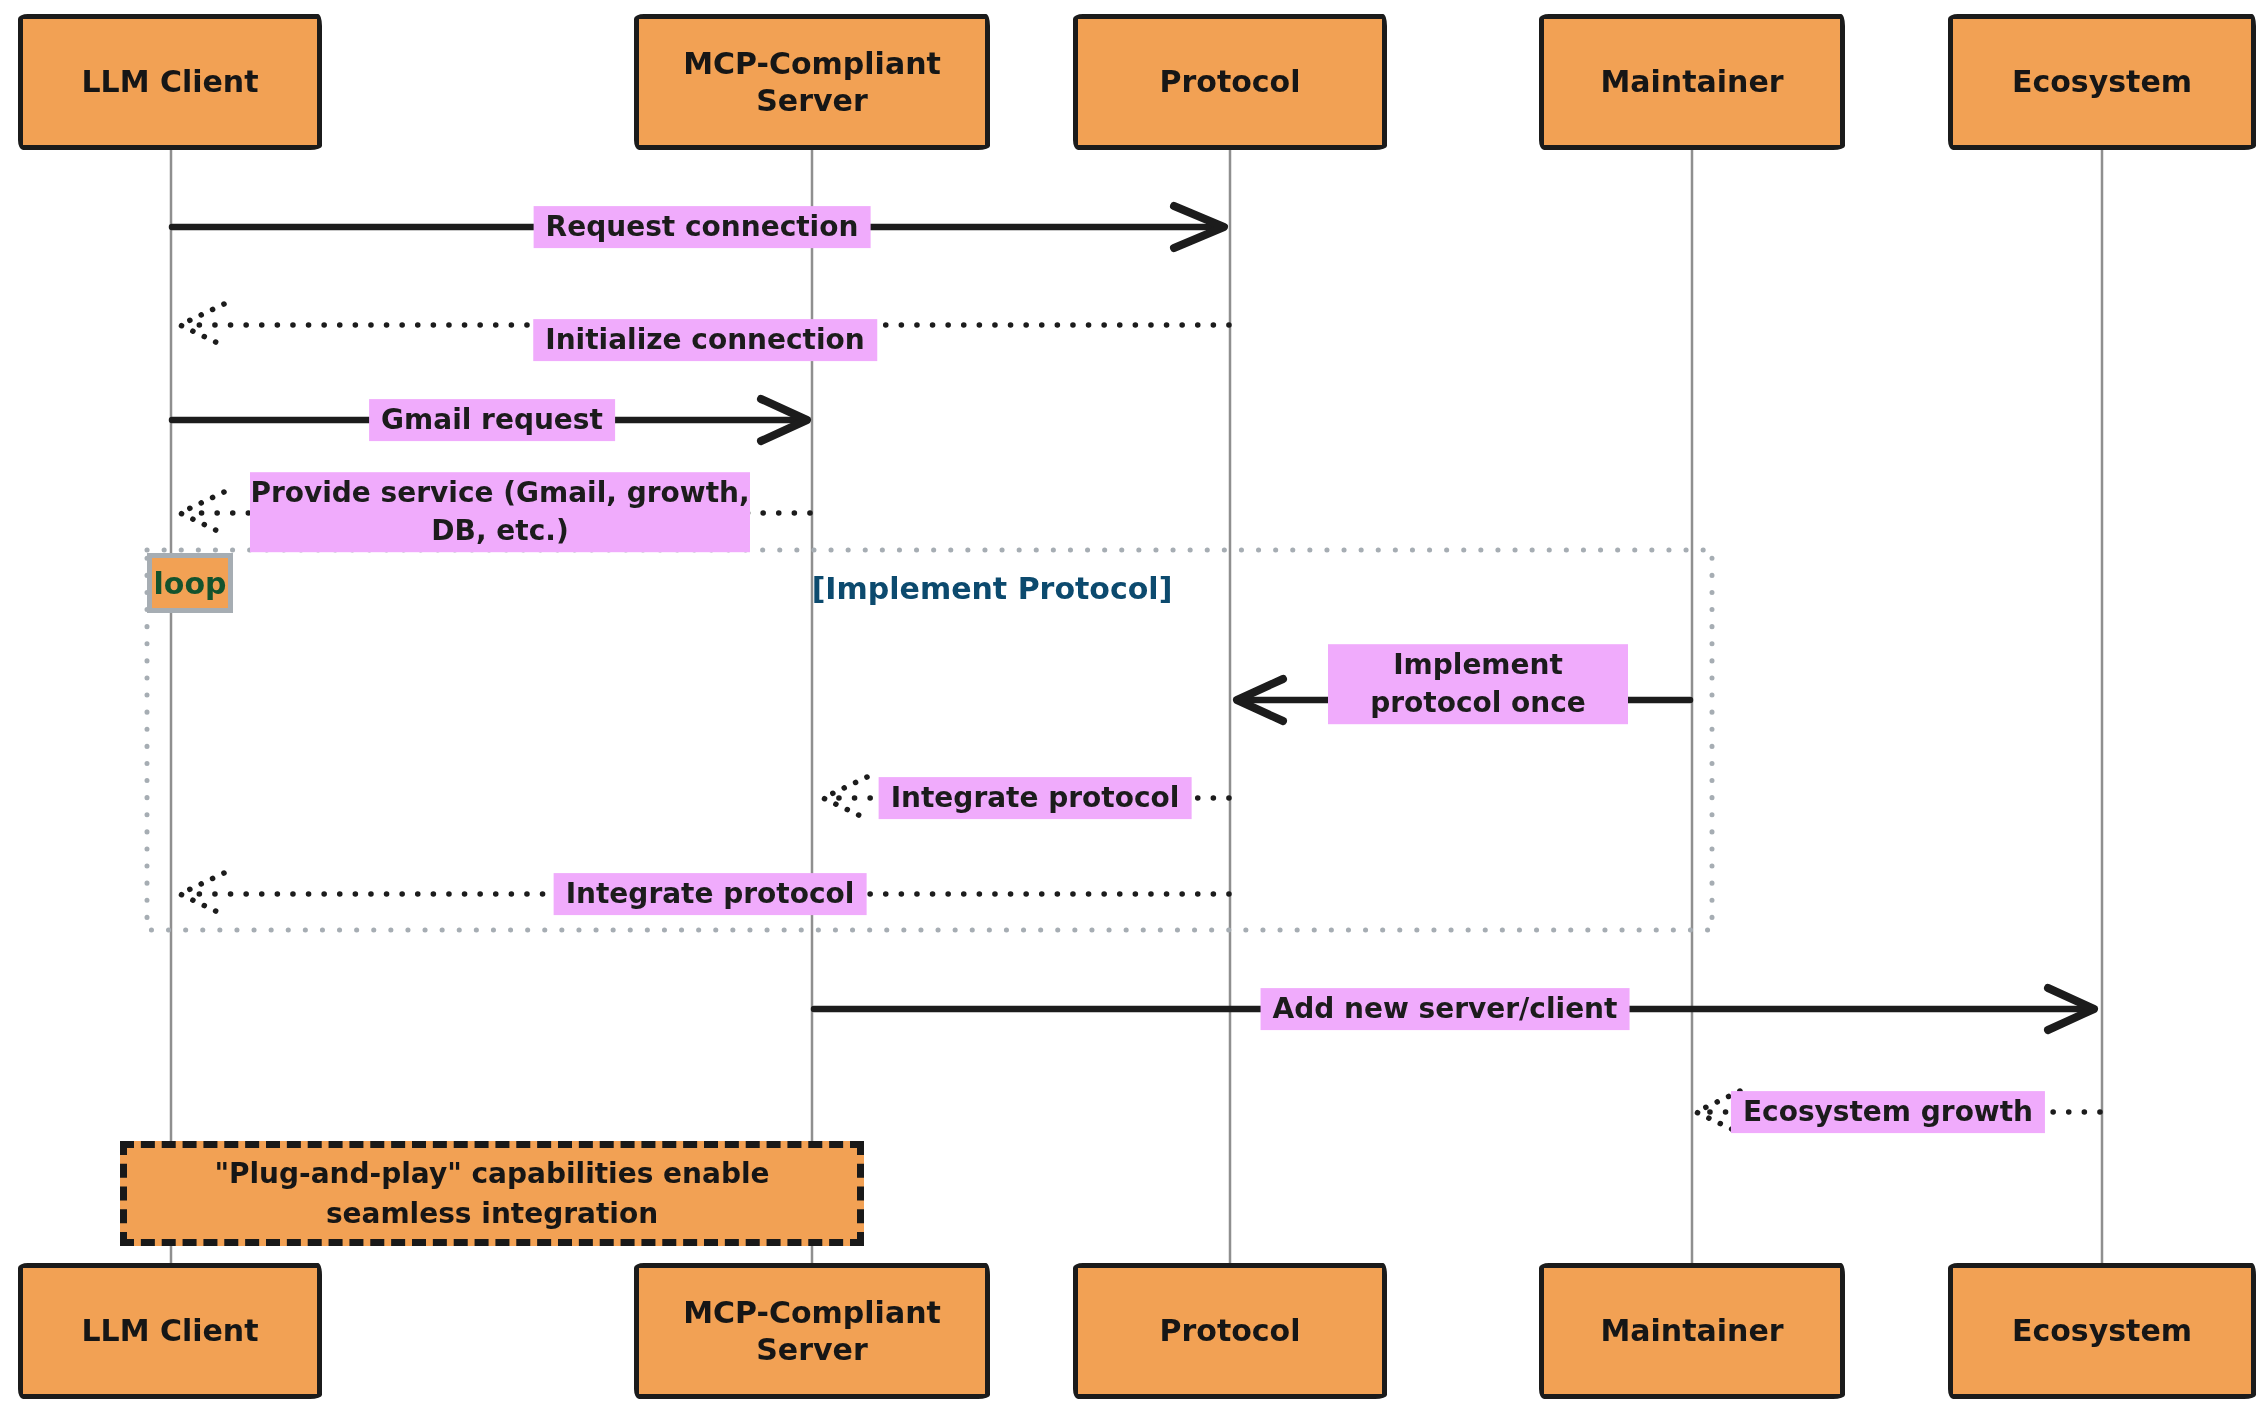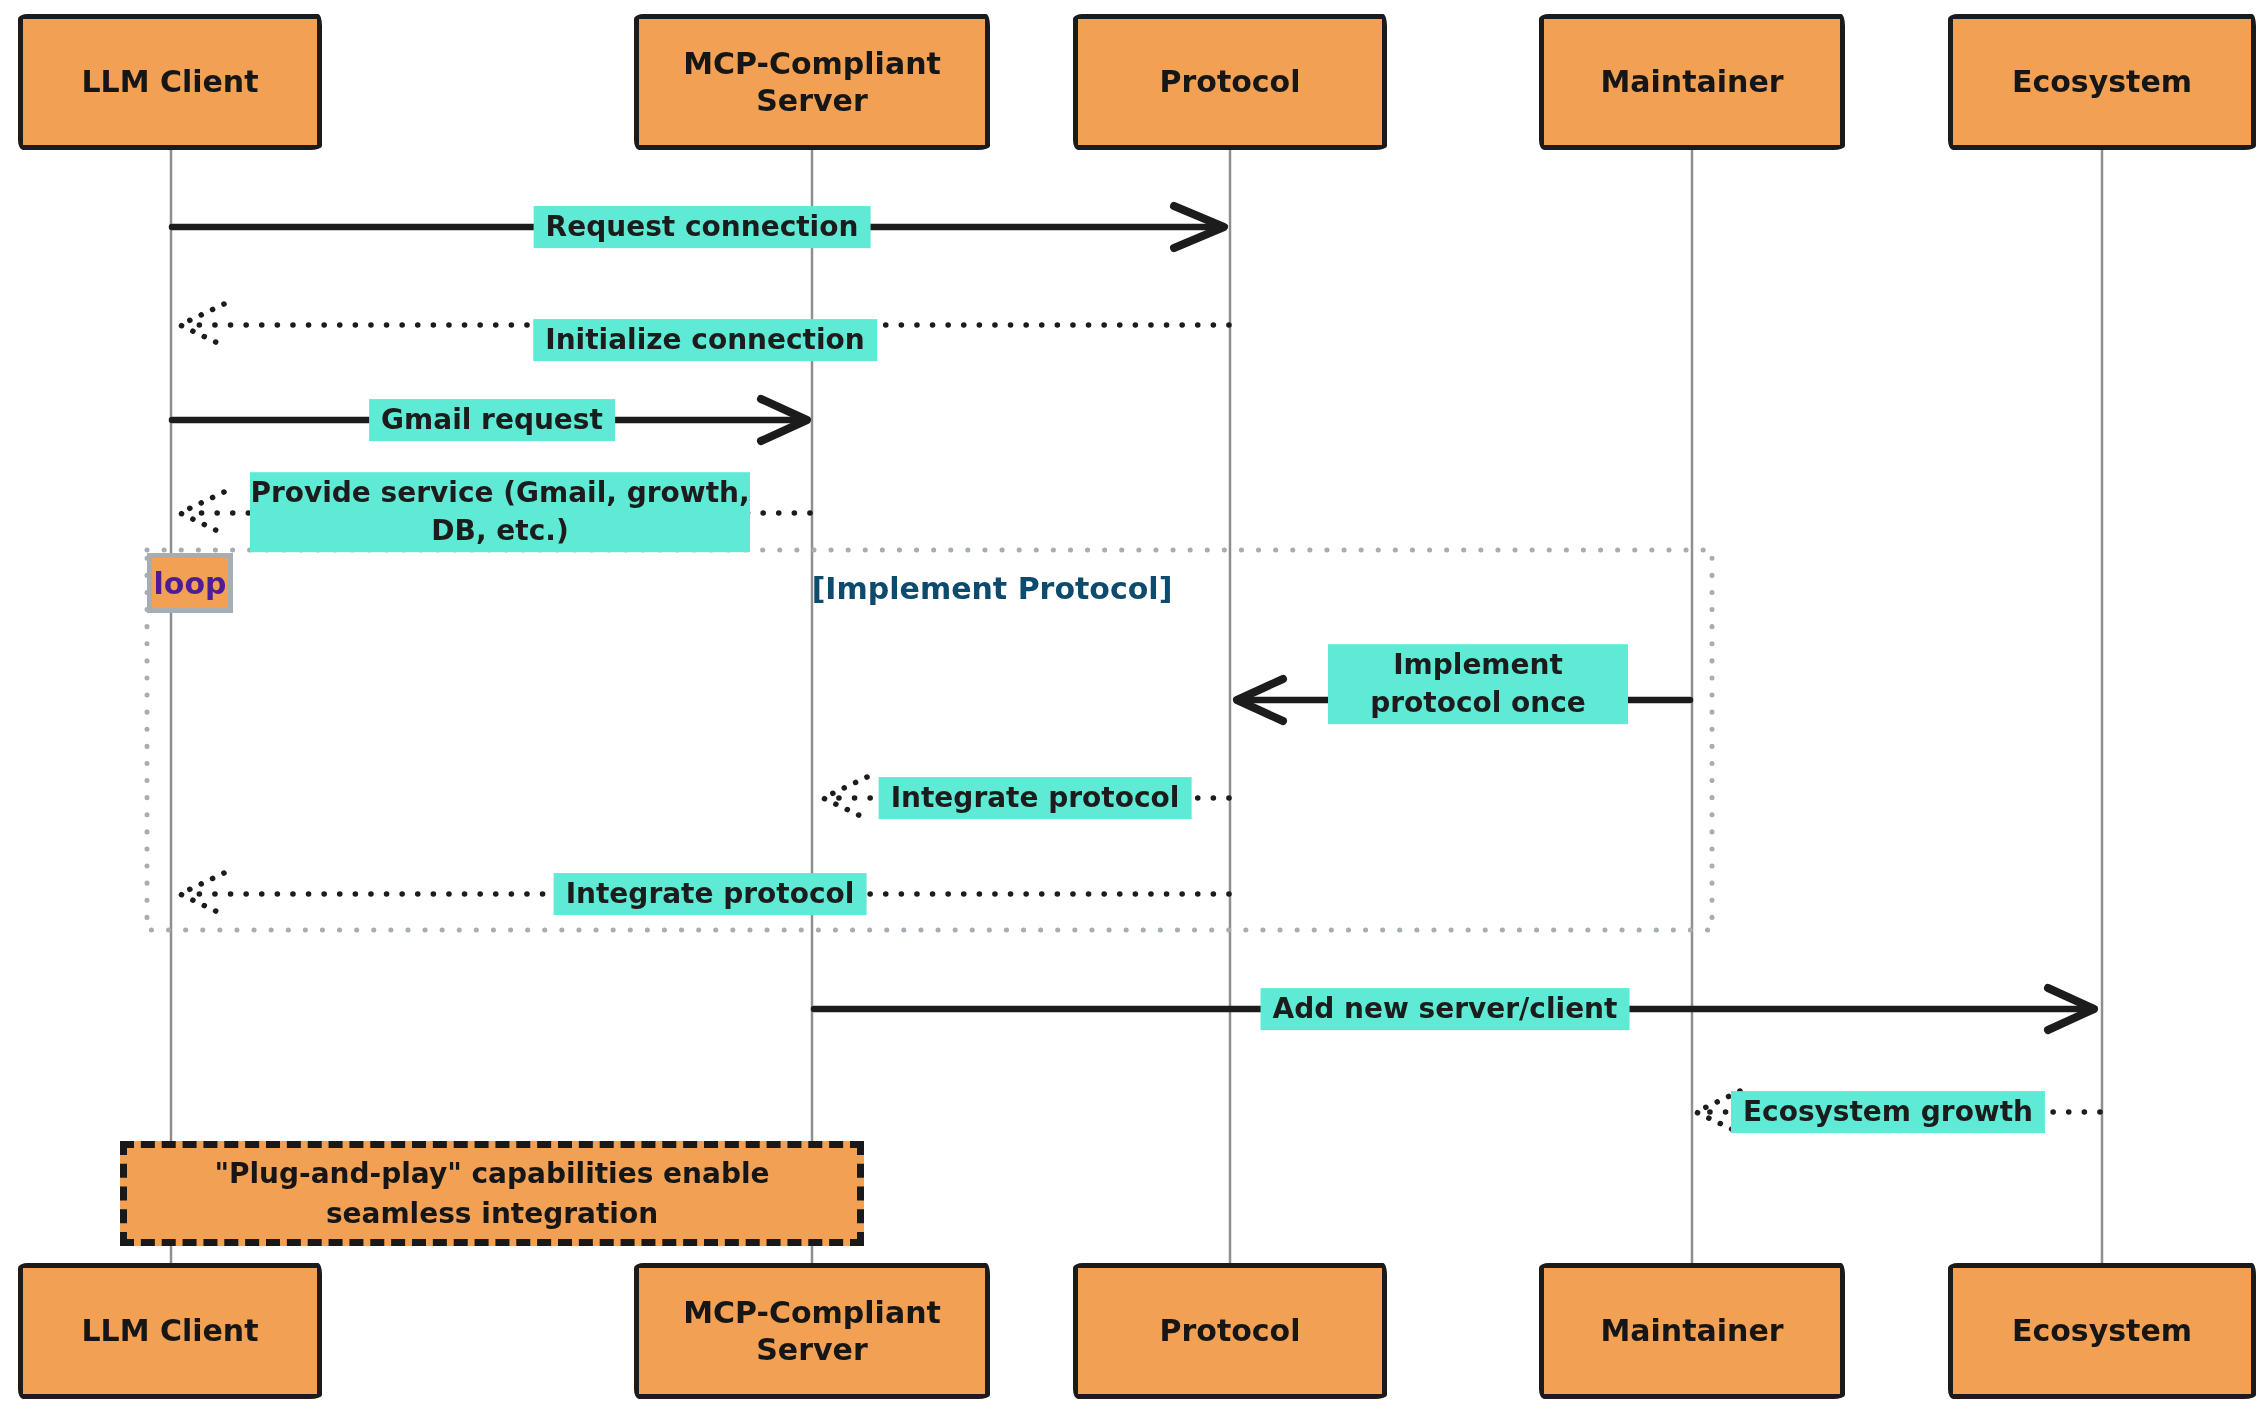--- a/index.html
+++ b/index.html
@@ -25,39 +25,39 @@
     text-align: center;
     font-size: 30px;
     font-weight: bold;
     color: #161616;
     line-height: 1.25;
     padding: 0 10px;
   }
   .msg {
     position: absolute;
     transform: translate(-50%, -50%);
-    background: #5eead4;
+    background: #f0abfc;
     font-size: 28px;
     font-weight: bold;
     color: #1c1c1c;
     white-space: nowrap;
     text-align: center;
     padding: 2px 12px;
     line-height: 1.35;
   }
   .msg.wrap { white-space: normal; padding: 2px 0; }
   .loop-label-box {
     position: absolute;
     left: 147px; top: 553px;
     width: 86px; height: 60px;
     background: #f2a154;
     border: 5px solid #a6adb3;
     box-sizing: border-box;
     display: flex; align-items: center; justify-content: center;
-    font-size: 30px; font-weight: bold; color: #4c1d95;
+    font-size: 30px; font-weight: bold; color: #14532d;
   }
   .loop-title {
     position: absolute;
     transform: translate(-50%, -50%);
     left: 992px; top: 588px;
     font-size: 30px;
     font-weight: bold;
     color: #0c4a6e;
     white-space: nowrap;
   }

